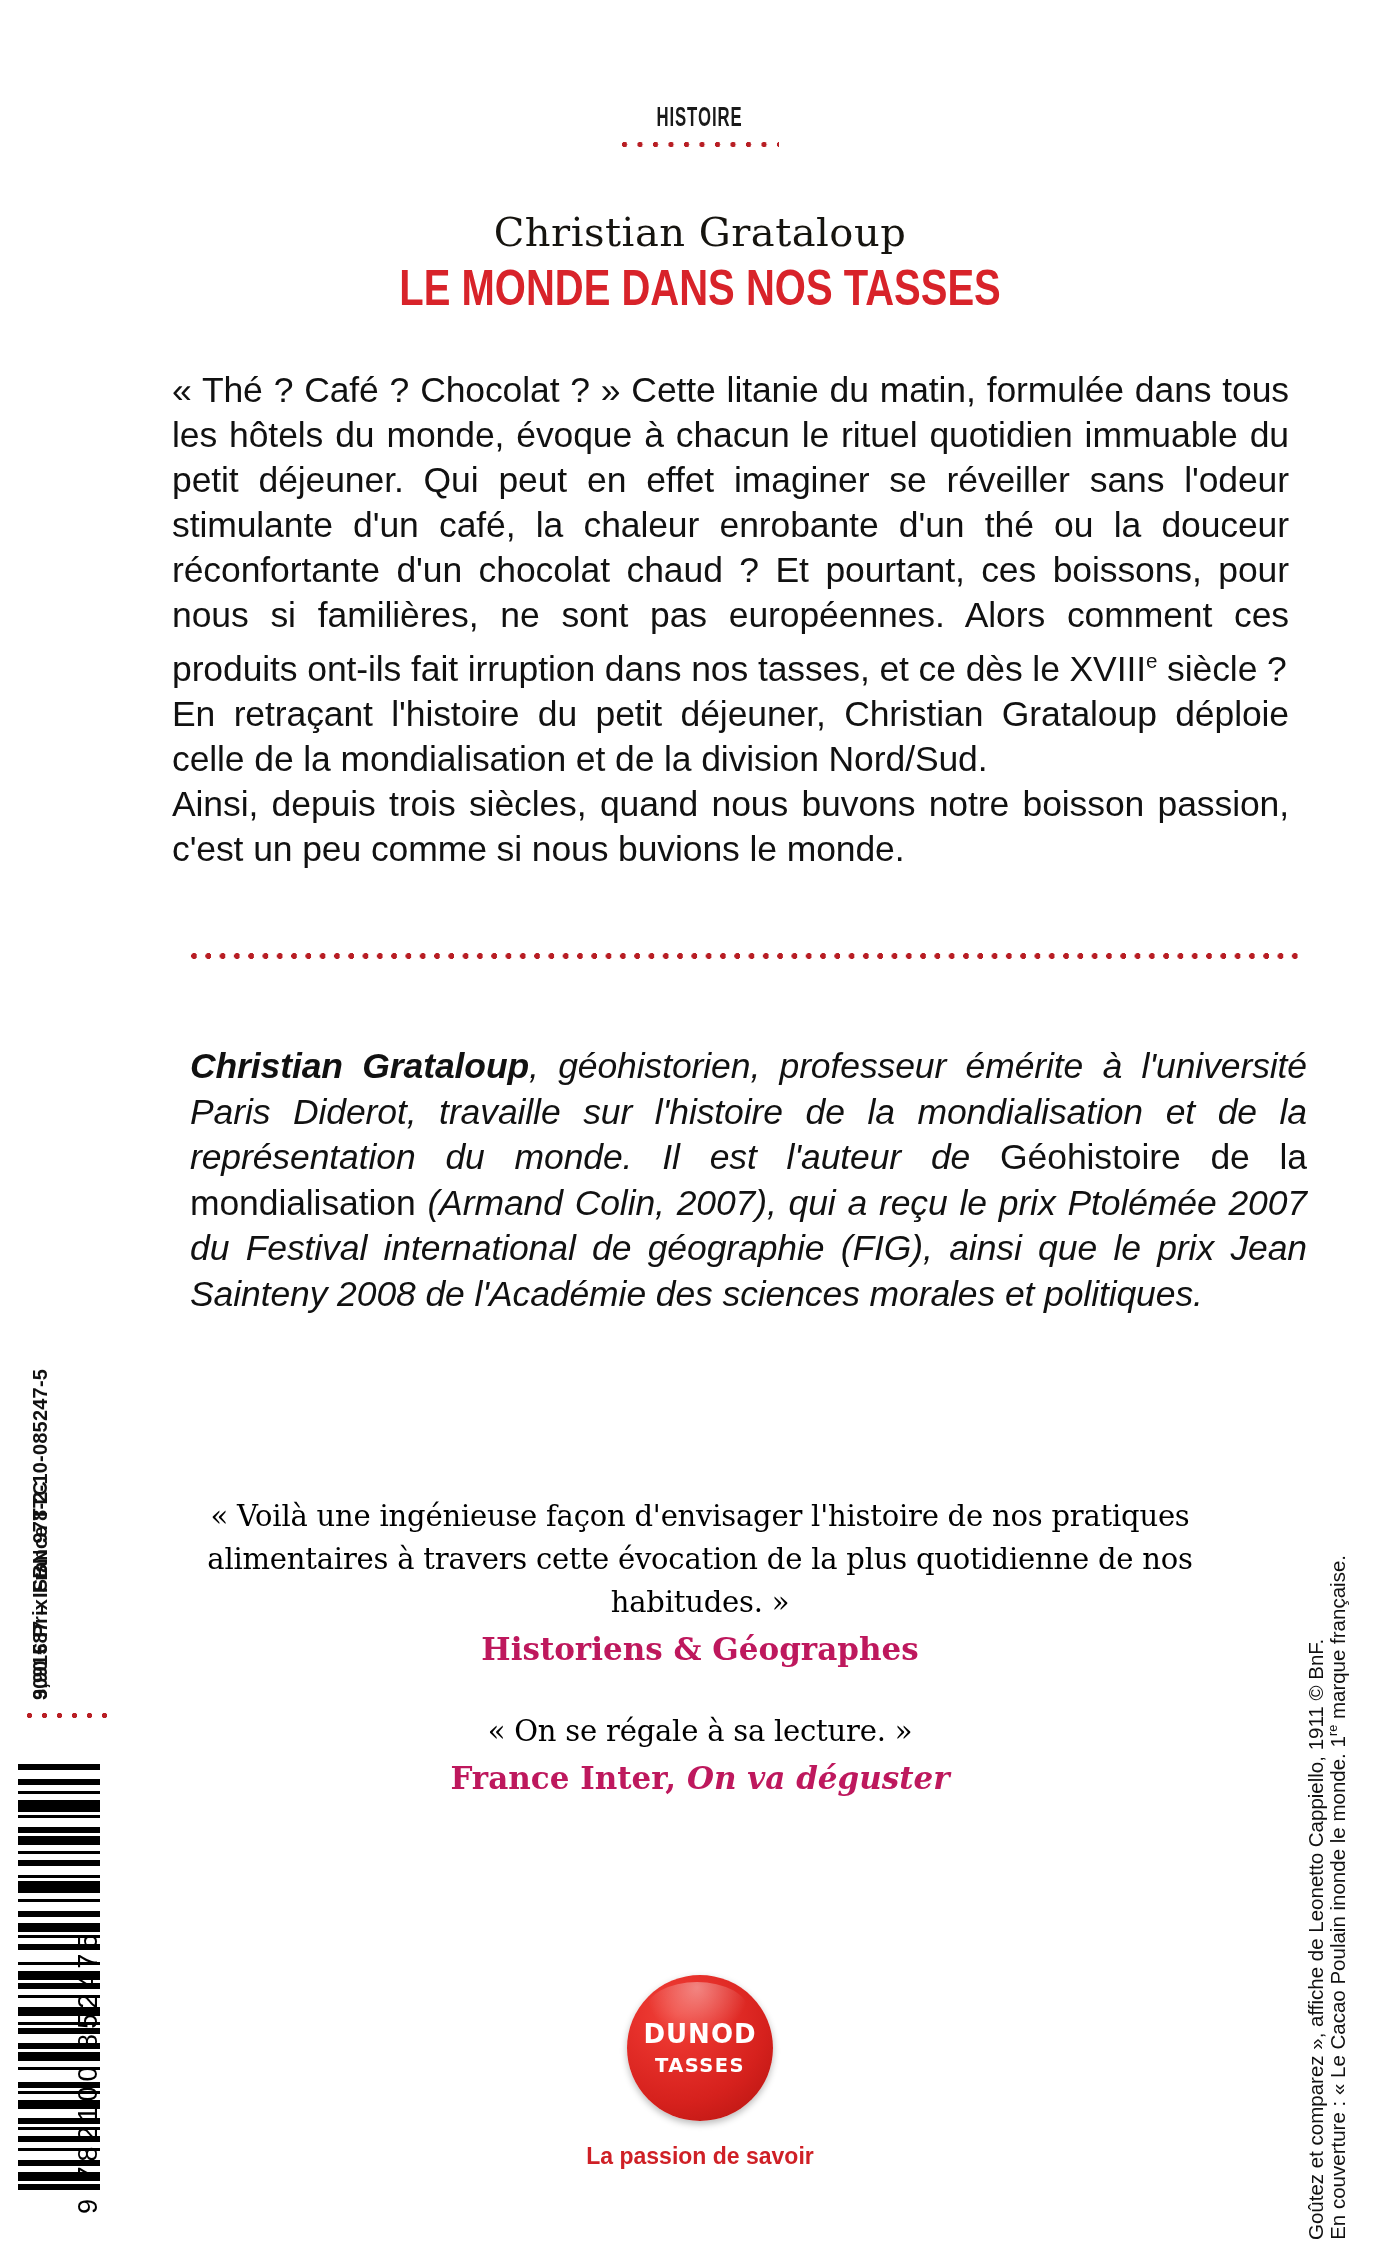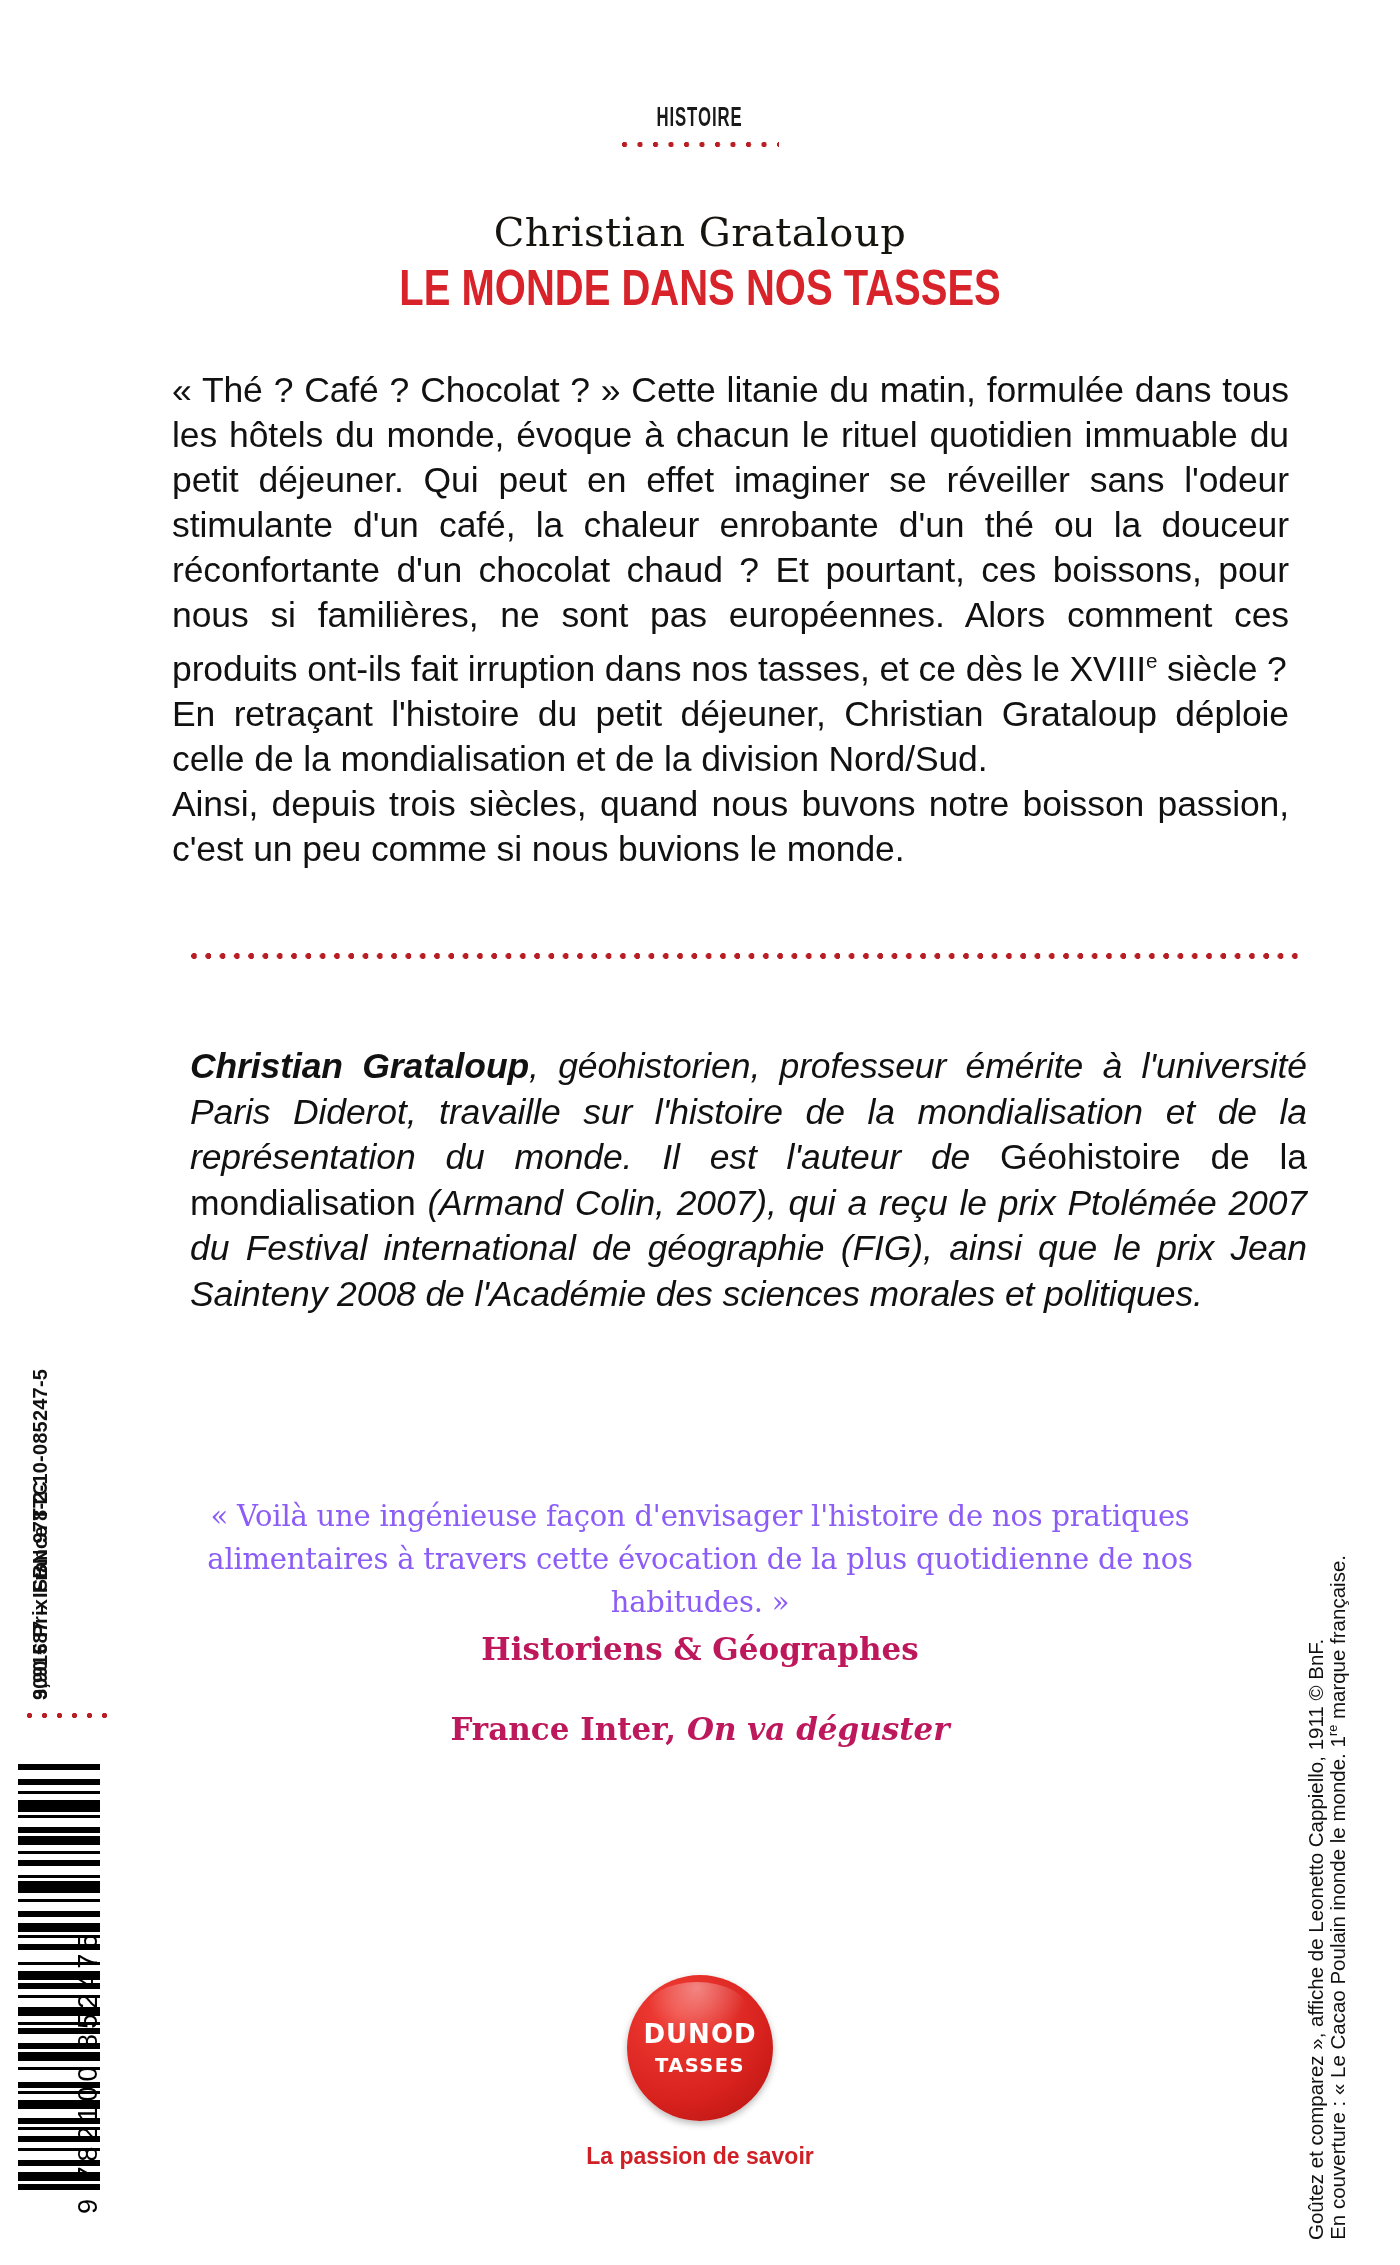--- a/index.html
+++ b/index.html
@@ -128,21 +128,21 @@
     top: 1495px;
     left: 170px;
     width: 1060px;
     text-align: center;
   }
   .quote-block { margin-bottom: 42px; }
   .quote-text {
     font-family: "DejaVu Serif", "Liberation Serif", serif;
     font-size: 29px;
     line-height: 43px;
-    color: #8b5cf6;
+    color: #000000;
     letter-spacing: -0.2px;
   }
   .quote-source {
     margin-top: 6px;
     font-family: "DejaVu Serif", "Liberation Serif", serif;
     font-weight: 700;
     font-size: 31px;
     color: #be185d;
     line-height: 38px;
   }
@@ -318,20 +318,21 @@
   <div id="bio">
     <span class="bio-name">Christian Grataloup</span><span>, géohistorien, professeur émérite à l'université Paris Diderot, travaille sur l'histoire de la mondialisation et de la représentation du monde. Il est l'auteur de </span><span class="bio-roman">Géohistoire de la mondialisation</span><span> (Armand Colin, 2007), qui a reçu le prix Ptolémée 2007 du Festival international de géographie (FIG), ainsi que le prix Jean Sainteny 2008 de l'Académie des sciences morales et politiques.</span>
   </div>
 
   <div id="quotes">
     <div class="quote-block">
       <div class="quote-text">« Voilà une ingénieuse façon d'envisager l'histoire de nos pratiques alimentaires à travers cette évocation de la plus quotidienne de nos habitudes. »</div>
       <div class="quote-source"><span>Historiens &amp; Géographes</span><em></em></div>
     </div>
     <div class="quote-block">
+      <div class="quote-text">« On se régale à sa lecture. »</div>
       <div class="quote-source"><span>France Inter, </span><em>On va déguster</em></div>
     </div>
   </div>
 
   <div id="publisher">
     <div id="logo-badge">
       <div id="logo-main">DUNOD</div>
       <div id="logo-sub">TASSES</div>
     </div>
     <div id="logo-tagline">La passion de savoir</div>

